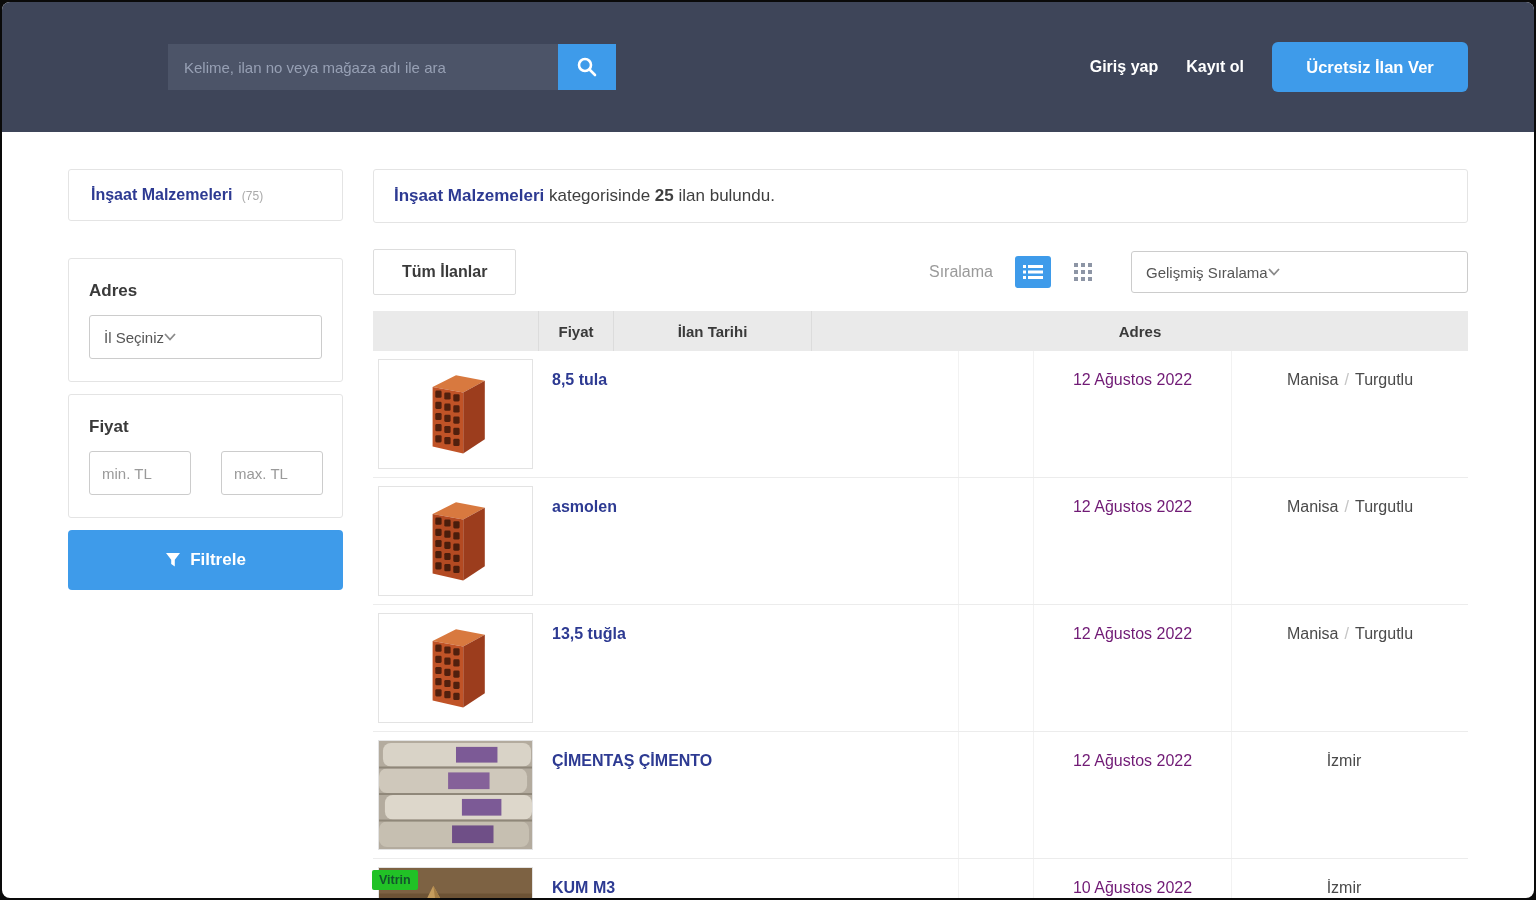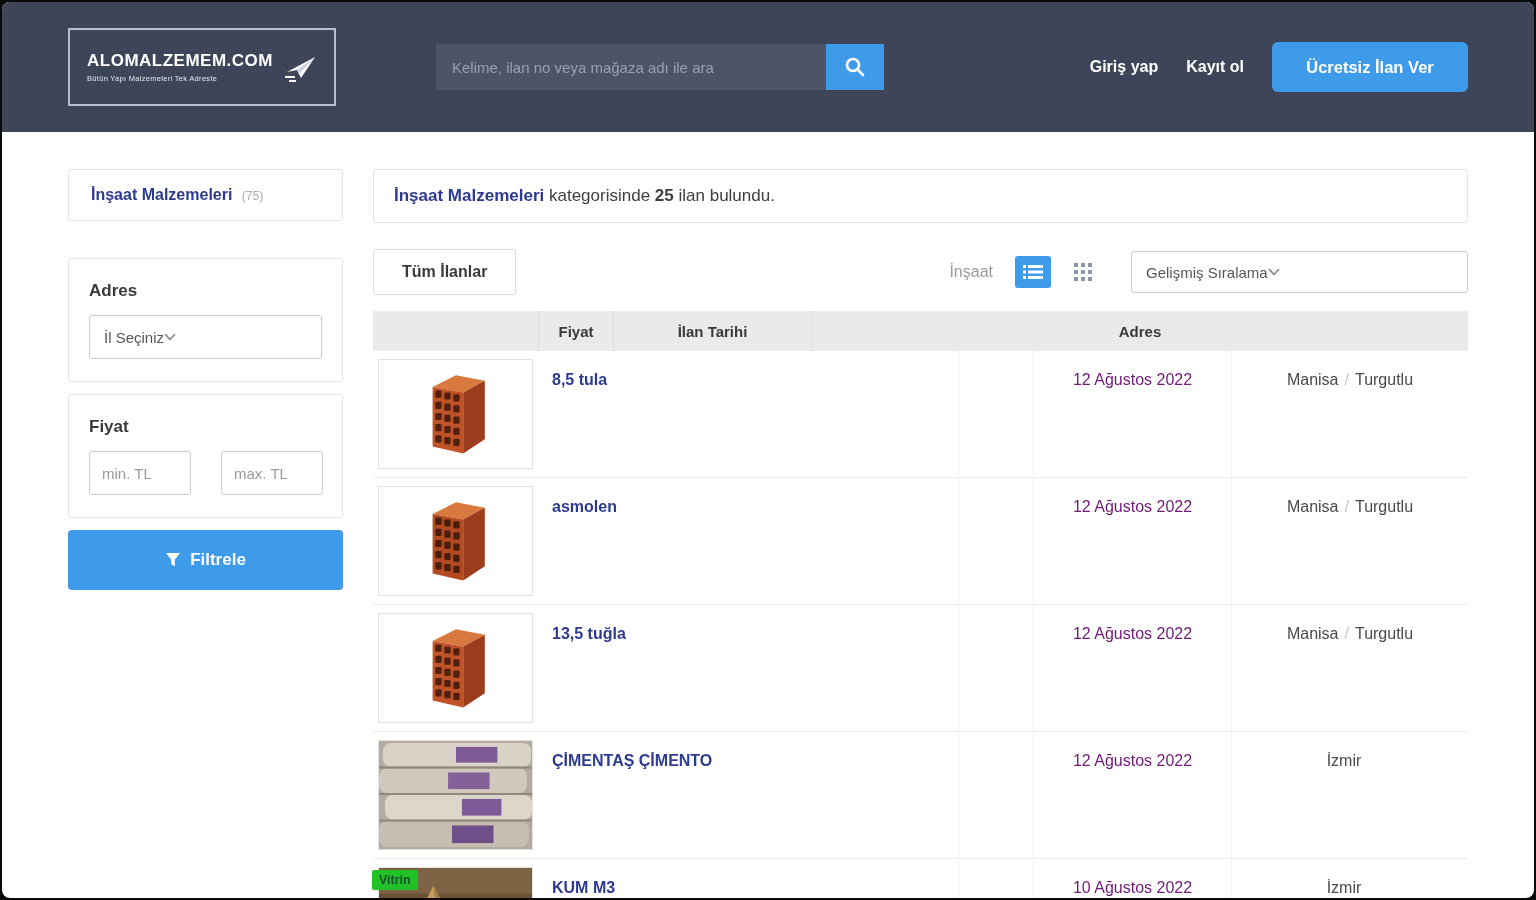--- a/index.html
+++ b/index.html
@@ -98,32 +98,20 @@
   .vitrin { position:absolute; top:2px; left:-7px; background:#21c226; color:#14532d; font-weight:bold;
             font-size:12.5px; padding:3px 7px; border-radius:2px; z-index:2; }
   .vitrin:empty { display:none; }
 </style>
 </head>
 <body>
 
 <div class="page">
 
   <header class="topbar">
-    <div class="logo-box">
-      <div>
-        <div class="logo-title">ALOMALZEMEM.COM</div>
-        <div class="logo-tagline">Bütün Yapı Malzemeleri Tek Adreste</div>
-      </div>
-      <svg class="plane-icon" width="34" height="30" viewBox="0 0 34 30">
-        <path d="M4 20 L32 5 L18 26 L14 18 Z" fill="#ffffff"></path>
-        <path d="M14 18 L32 5 L16 22 Z" fill="#c9cfdb"></path>
-        <rect x="2" y="24" width="10" height="2" fill="#ffffff"></rect>
-        <rect x="6" y="28" width="7" height="2" fill="#ffffff"></rect>
-      </svg>
-    </div>
 
     <div class="searchwrap">
       <input class="search-input" type="text" placeholder="Kelime, ilan no veya mağaza adı ile ara" style="">
       <button class="searchbtn">
         <svg width="22" height="22" viewBox="0 0 22 22">
           <circle cx="9" cy="9" r="6" fill="none" stroke="#fff" stroke-width="2.6"></circle>
           <line x1="13.5" y1="13.5" x2="19" y2="19" stroke="#fff" stroke-width="2.6" stroke-linecap="round"></line>
         </svg>
       </button>
     </div>
@@ -175,21 +163,21 @@
       <div class="card resultbar">
         <a class="res-cat">İnşaat Malzemeleri</a>
         <span>kategorisinde</span>
         <span class="res-count">25</span>
         <span>ilan bulundu.</span>
       </div>
 
       <div class="toolbar">
         <div class="tab-all">Tüm İlanlar</div>
         <div class="toolbar-right">
-          <span class="viewlabel">İnşaat</span>
+          <span class="viewlabel">Sıralama</span>
           <button class="viewbtn active">
             <svg width="20" height="16" viewBox="0 0 20 16">
               <rect x="0" y="1" width="3" height="3" fill="#fff"></rect>
                 <rect x="5" y="1" width="15" height="3" fill="#fff"></rect>
               <rect x="0" y="6.5" width="3" height="3" fill="#fff"></rect>
                 <rect x="5" y="6.5" width="15" height="3" fill="#fff"></rect>
               <rect x="0" y="12" width="3" height="3" fill="#fff"></rect>
                 <rect x="5" y="12" width="15" height="3" fill="#fff"></rect>
             </svg>
           </button>

